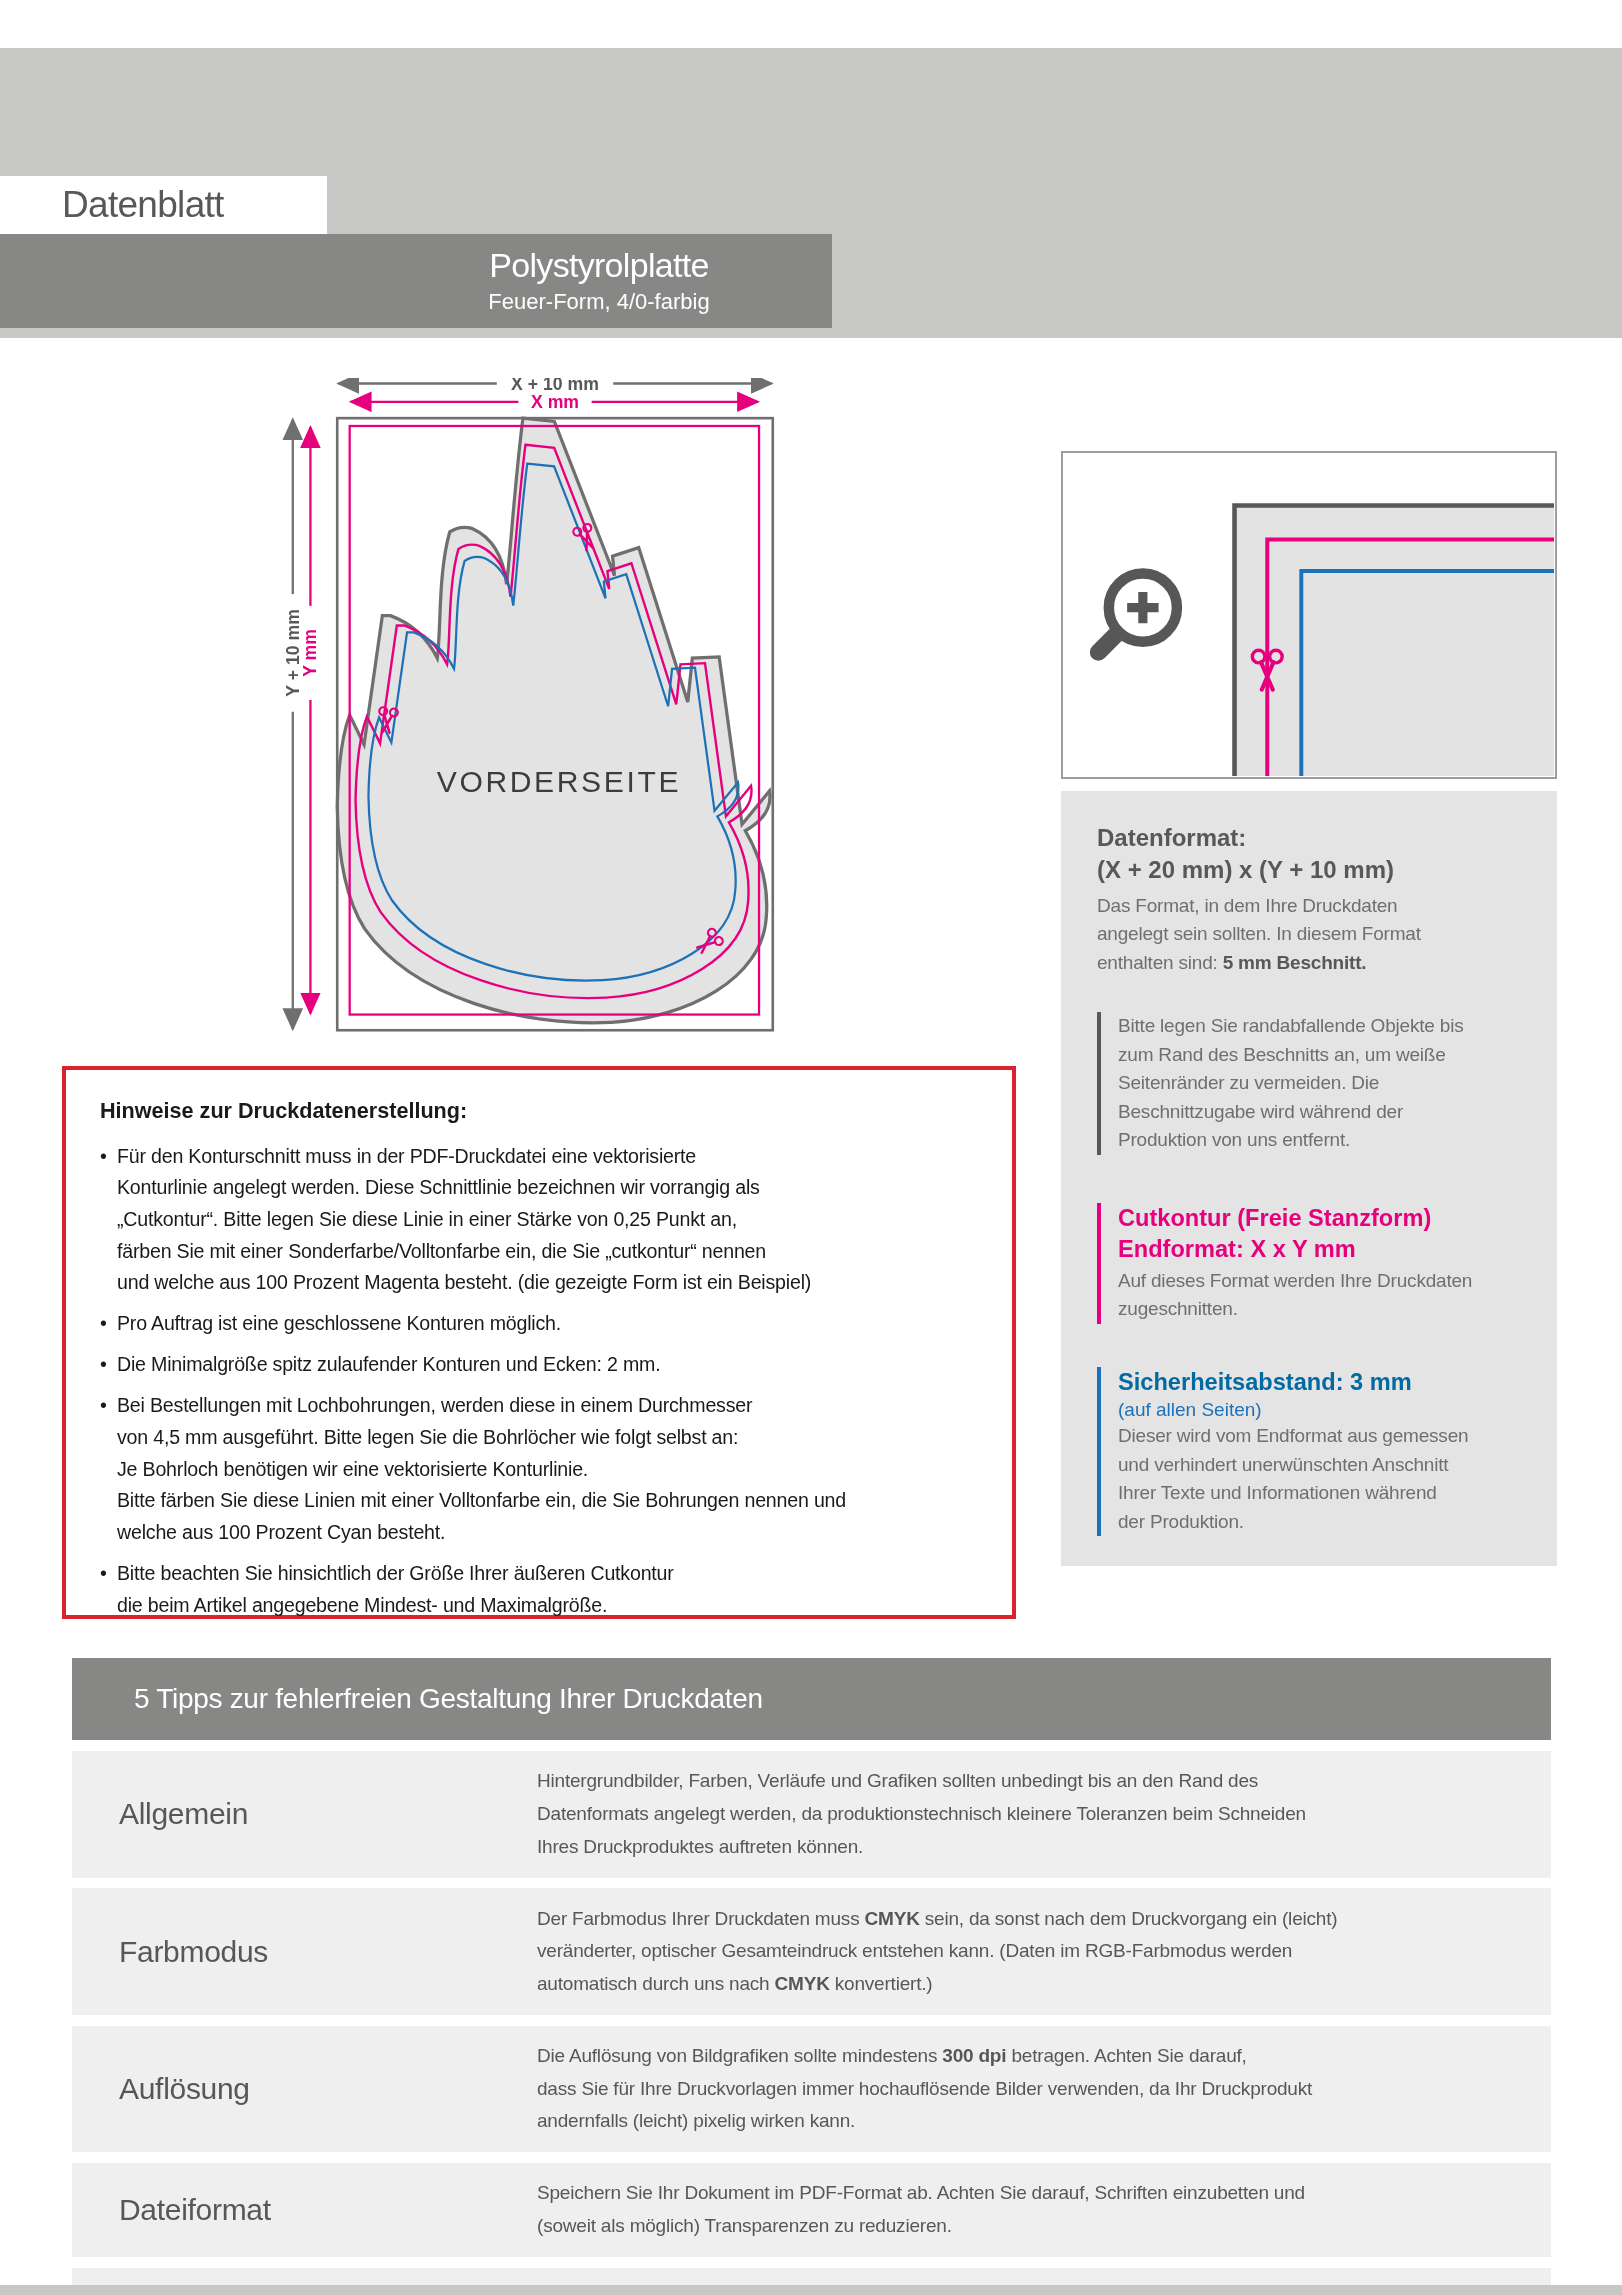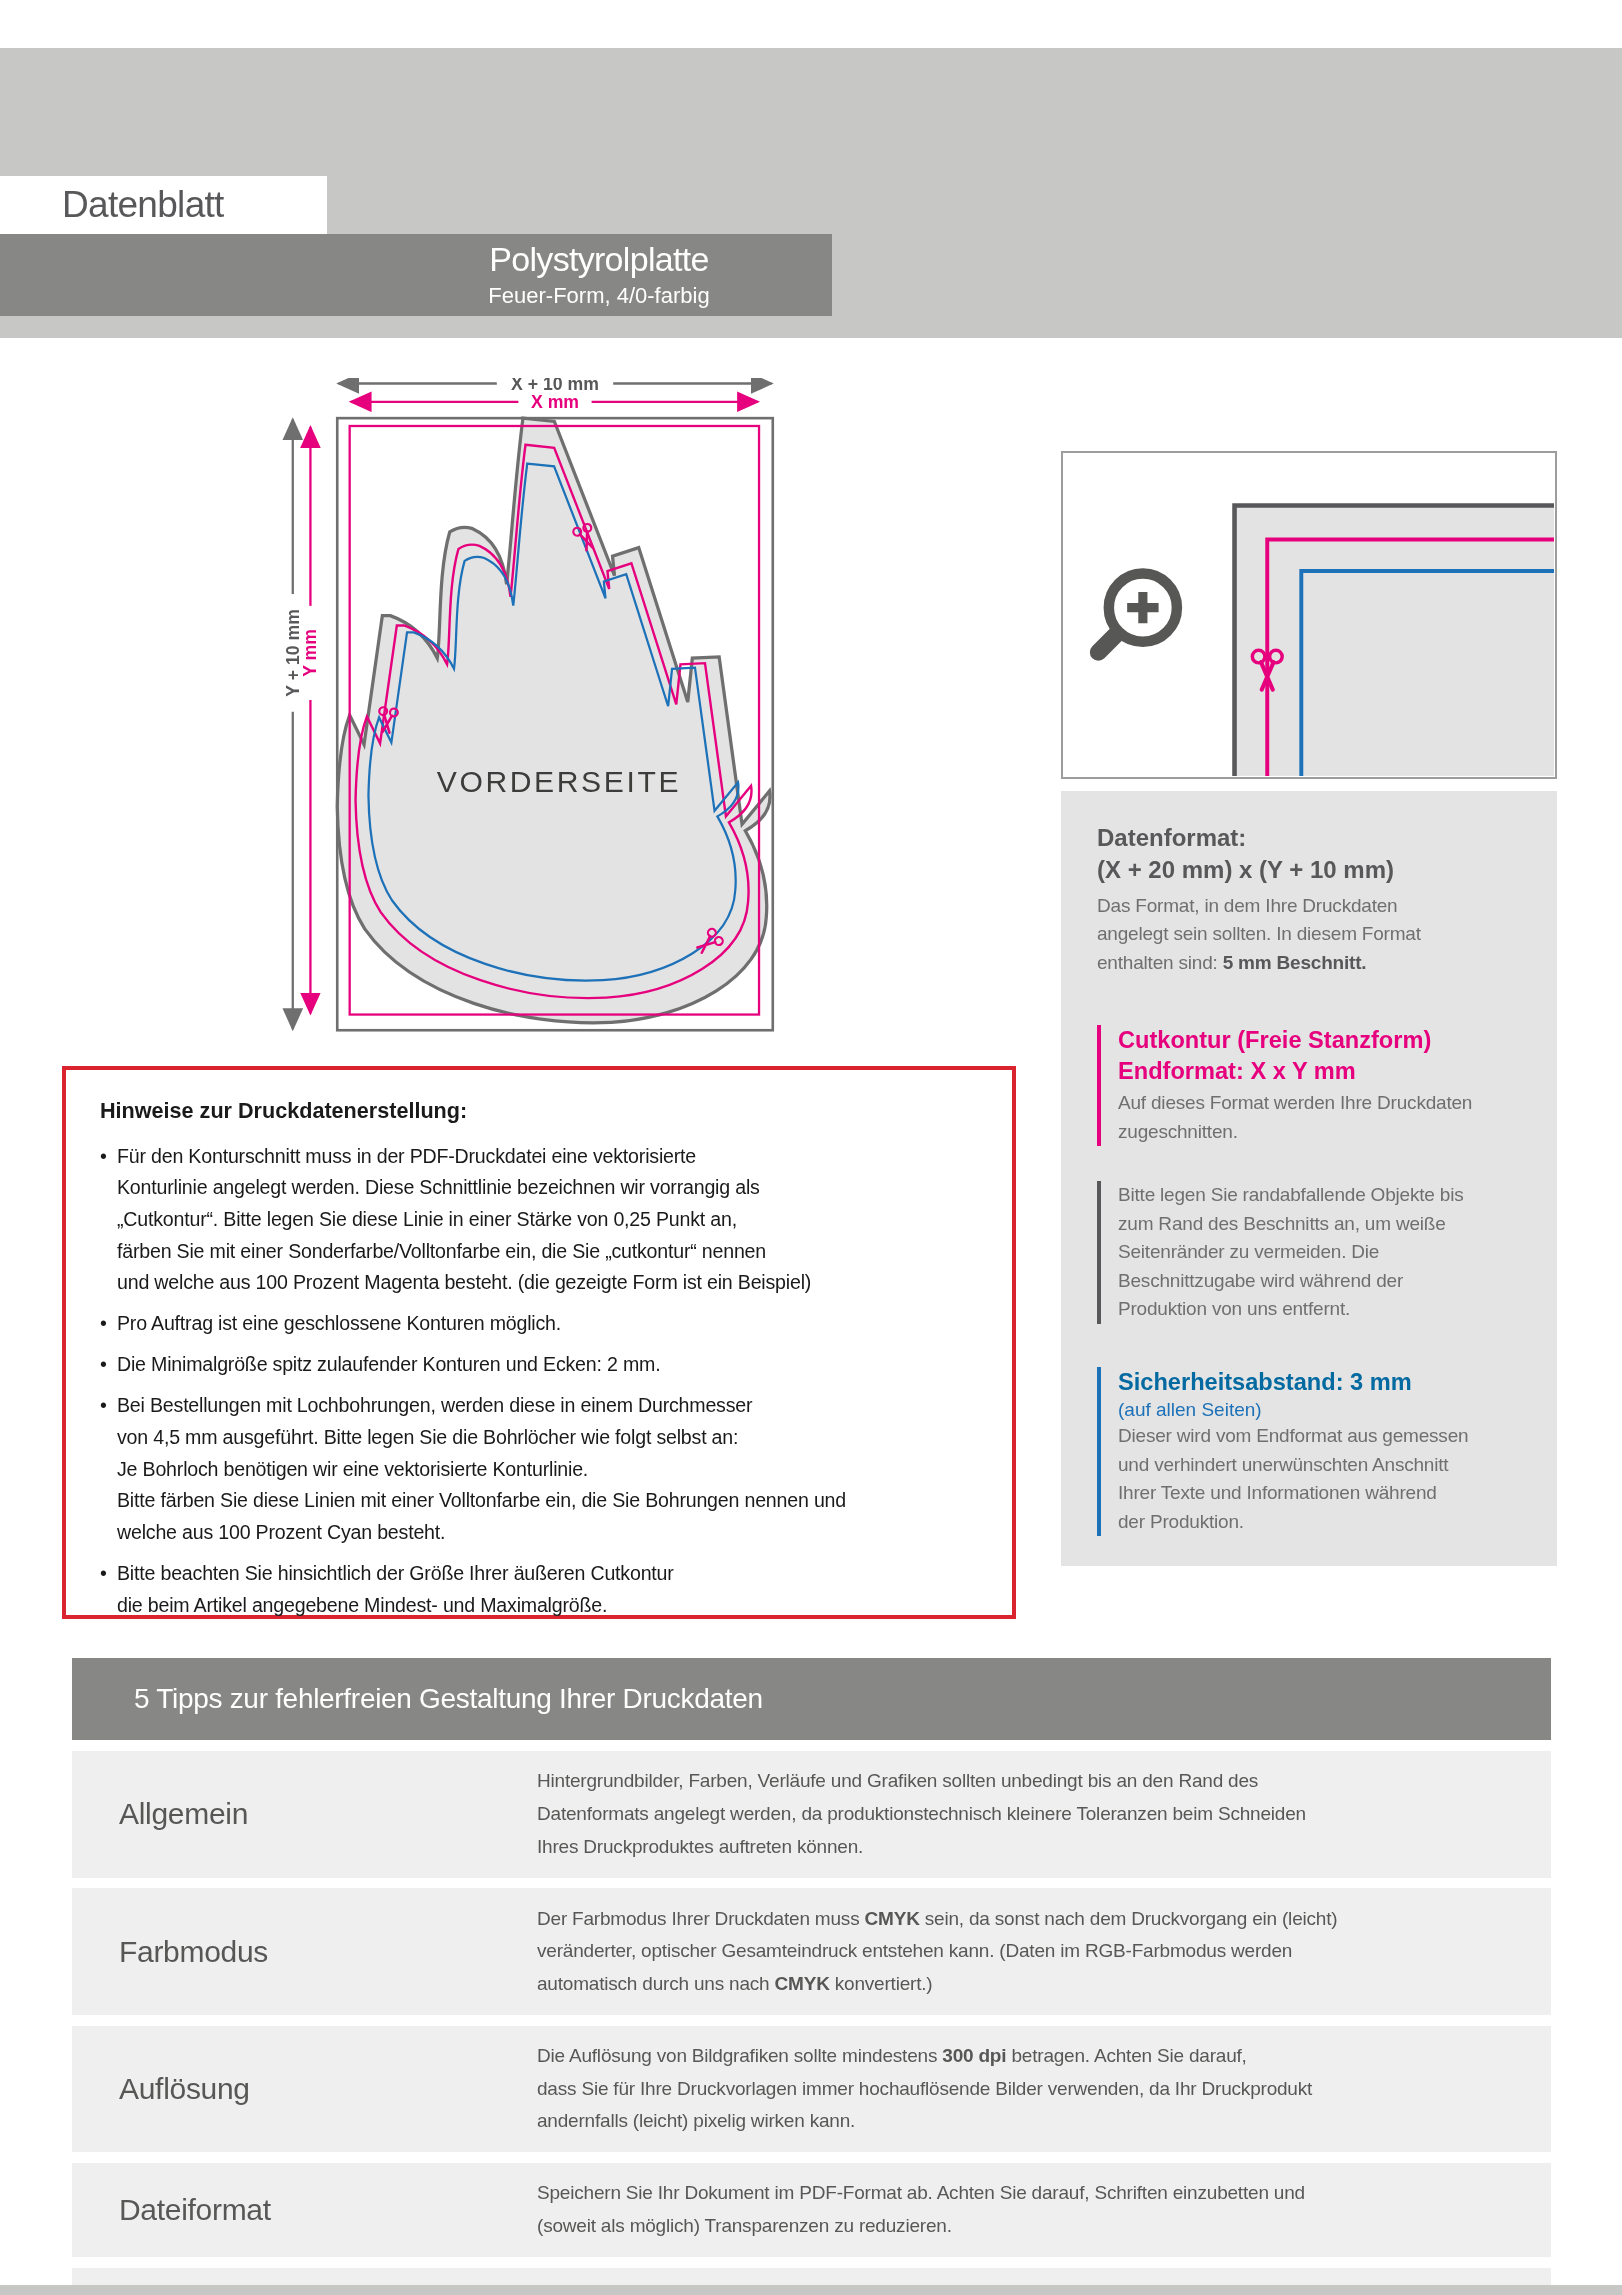--- a/index.html
+++ b/index.html
@@ -4,21 +4,21 @@
 <style>
   html,body{margin:0;padding:0;background:#fff;}
   *{box-sizing:border-box;}
   body{font-family:"Liberation Sans", sans-serif;}
   #page{position:relative;width:1623px;height:2295px;background:#ffffff;overflow:hidden;margin-top:48px;}
 
   
   .band{position:absolute;left:0;top:0;width:1623px;height:290px;background:#c7c7c6;}
   .title-box{position:absolute;left:0;top:128px;width:327px;height:58px;background:#ffffff;display:flex;align-items:center;}
   .title-box span{padding-left:62px;font-size:37px;color:#58585a;letter-spacing:-0.7px;}
-  .dark-bar{position:absolute;left:0;top:186px;width:832px;height:82px;background:#878786;}
+  .dark-bar{position:absolute;left:0;top:186px;width:832px;height:94px;background:#878786;}
   .dark-bar .inner{position:absolute;left:366px;top:0;width:466px;height:100%;display:flex;flex-direction:column;justify-content:center;align-items:center;color:#fff;}
   .product{font-size:34px;letter-spacing:-0.7px;line-height:1.1;}
   .subtitle{font-size:22px;margin-top:3.9px;}
 
   
   #diagram{position:absolute;left:281px;top:330px;}
 
   
   .corner-box{position:absolute;left:1061px;top:403px;width:496px;height:328px;background:#fff;border:2.6px solid #9d9d9c;}
 
@@ -139,33 +139,33 @@
     </svg>
   </div>
 
   <div class="info-panel">
     <div class="hd">Datenformat:</div>
     <div class="hd">(X + 20 mm) x (Y + 10 mm)</div>
     <div class="body" style="margin-top:5.2px;"><span>Das Format, in dem Ihre Druckdaten
 angelegt sein sollten. In diesem Format
 enthalten sind: </span><span class="b" style="color:#58585a;">5 mm Beschnitt.</span></div>
 
-    <div class="sect mag" style="margin-top:48px;">
-      <div class="hd2">Cutkontur (Freie Stanzform)
-Endformat: X x Y mm</div>
-      <div class="body" style="margin-top:2.6px;">Auf dieses Format werden Ihre Druckdaten
-zugeschnitten.</div>
-    </div>
-
     <div class="sect" style="margin-top:35px;">
       <div class="body">Bitte legen Sie randabfallende Objekte bis
 zum Rand des Beschnitts an, um weiße
 Seitenränder zu vermeiden. Die
 Beschnittzugabe wird während der
 Produktion von uns entfernt.</div>
+    </div>
+
+    <div class="sect mag" style="margin-top:48px;">
+      <div class="hd2">Cutkontur (Freie Stanzform)
+Endformat: X x Y mm</div>
+      <div class="body" style="margin-top:2.6px;">Auf dieses Format werden Ihre Druckdaten
+zugeschnitten.</div>
     </div>
 
     <div class="sect blu" style="margin-top:43px;">
       <div class="hd2">Sicherheitsabstand: 3 mm</div>
       <div class="sub2">(auf allen Seiten)</div>
       <div class="body">Dieser wird vom Endformat aus gemessen
 und verhindert unerwünschten Anschnitt
 Ihrer Texte und Informationen während
 der Produktion.</div>
     </div>

